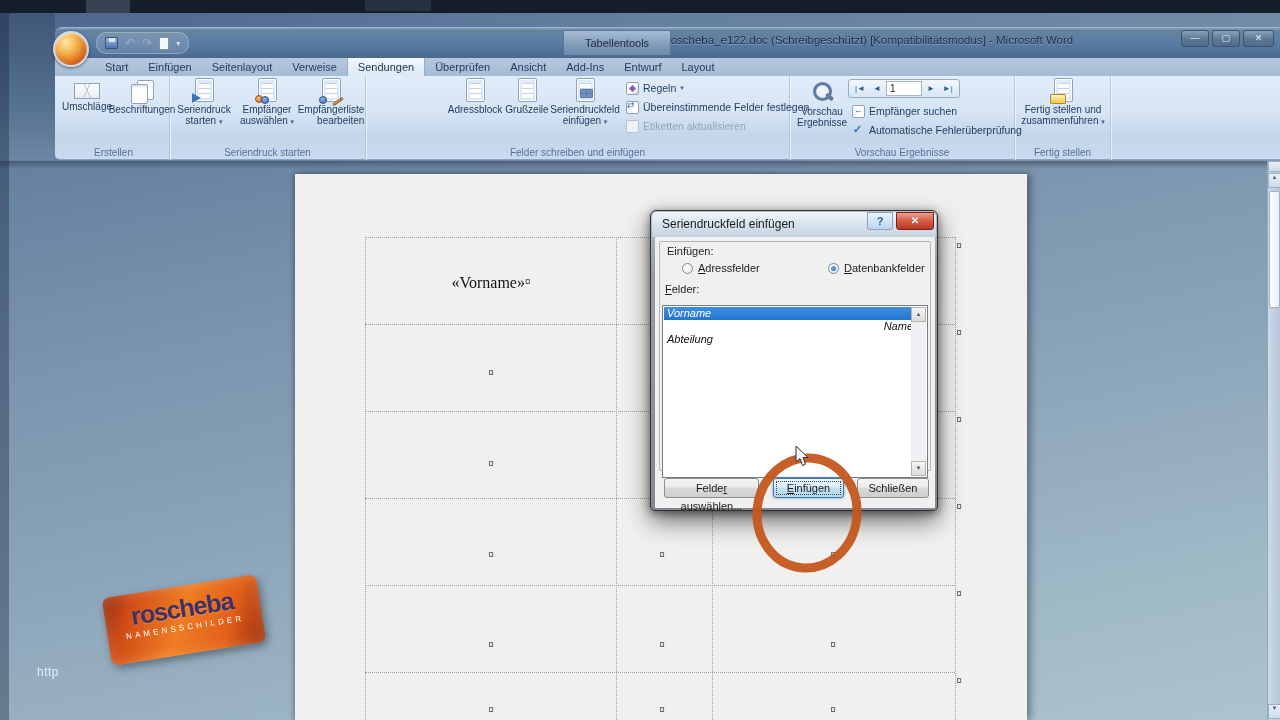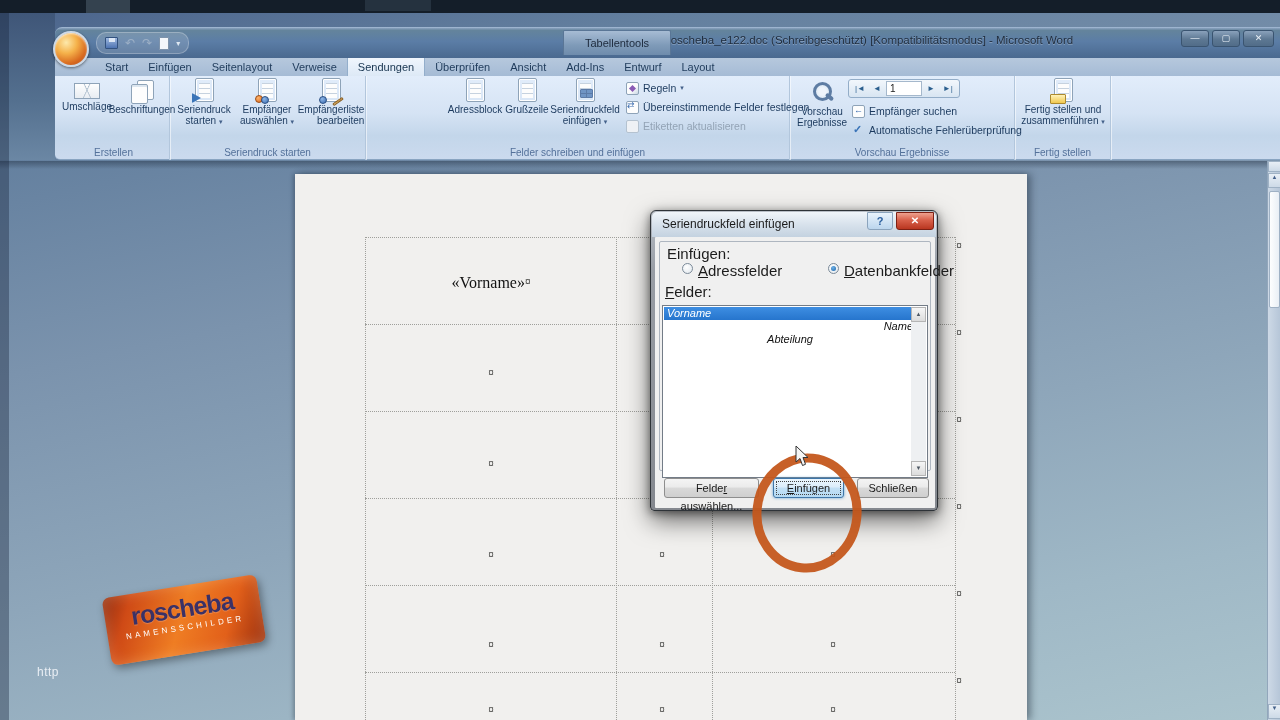--- a/index.html
+++ b/index.html
@@ -135,21 +135,21 @@
                background:linear-gradient(180deg,#f0f5fa 0%,#d8e2ec 50%,#c4d2e0 100%);
                font-size:12px; color:#1b1b1b; line-height:25px; padding-left:10px; }
   .dlg-help { position:absolute; left:216px; top:1px; width:26px; height:18px; border-radius:0 0 3px 3px;
               background:linear-gradient(180deg,#e9f3fc,#bcd6ee); border:1px solid #8ba4bd; color:#2b5f9e;
               font-size:11px; font-weight:bold; text-align:center; line-height:16px; }
   .dlg-close { position:absolute; left:245px; top:1px; width:38px; height:18px; border-radius:0 0 3px 3px;
                background:linear-gradient(180deg,#eda18f 0%,#d8604a 45%,#b93620 100%); border:1px solid #7e2013;
                color:#fff; font-size:10px; font-weight:bold; text-align:center; line-height:16px; }
   .dlg-body { position:absolute; left:4px; top:26px; width:280px; height:271px; background:#f0f0f0; border-radius:1px; }
   .dlg-group { position:absolute; left:4px; top:4px; width:272px; height:230px; border:1px solid #aeb6c0; border-radius:2px; }
-  .dlg-lab { position:absolute; font-size:15px; color:#1c1c1c; white-space:nowrap; }
+  .dlg-lab { position:absolute; font-size:11px; color:#1c1c1c; white-space:nowrap; }
   .radio { position:absolute; width:11px; height:11px; border-radius:50%; border:1px solid #7b8despite; border:1px solid #7b8a99;
            background:radial-gradient(circle at 40% 35%,#fff,#dfe6ec); }
   .radio.sel::after { content:""; position:absolute; left:2px; top:2px; width:5px; height:5px; border-radius:50%;
                       background:radial-gradient(circle at 40% 35%,#6fb2e8,#1a63a8); }
   .listbox { position:absolute; left:7px; top:68px; width:266px; height:173px; background:#fff; border:1px solid #737c87;font-style:italic; }
   .litem { position:absolute; left:1px; width:249px; height:13px; font-size:11px; color:#111; padding-left:3px; line-height:13px; }
   .litem.sel { background:linear-gradient(180deg,#3e8ee2,#2675cd); color:#fff; }
   .lsb { position:absolute; right:1px; top:1px; width:15px; height:169px; background:#eef0f2; }
   .lsb-btn { position:absolute; left:0; width:15px; height:15px; text-align:center; font-size:6px; color:#4e5864;
              background:linear-gradient(180deg,#f6f6f6,#dcdcdc); border:1px solid #b5b5b5; line-height:13px; }
@@ -372,21 +372,21 @@
       <div class="radio" style="left:27px;top:26px;"></div>
       <div class="dlg-lab" style="left:43px;top:25px;"><u>A</u>dressfelder</div>
       <div class="radio sel" style="left:173px;top:26px;"></div>
       <div class="dlg-lab" style="left:189px;top:25px;"><u>D</u>atenbankfelder</div>
 
       <div class="dlg-lab" style="left:10px;top:46px;"><u>F</u>elder:</div>
 
       <div class="listbox">
         <div class="litem sel" style="top:1px;">Vorname</div>
         <div class="litem" style="top:14px;text-align:right;">Name</div>
-        <div class="litem" style="top:27px;text-align:center;">Abteilung</div>
+        <div class="litem" style="top:27px;">Abteilung</div>
         <div class="lsb">
           <div class="lsb-btn" style="top:0;">▲</div>
           <div class="lsb-btn" style="top:154px;">▼</div>
         </div>
       </div>
 
       <div class="dbtn" style="left:9px;width:95px;">Felde<u>r</u> auswählen...</div>
       <div class="dbtn focus" style="left:118px;width:71px;"><u>E</u>infügen</div>
       <div class="dbtn" style="left:202px;width:72px;">Schließen</div>
     </div>

